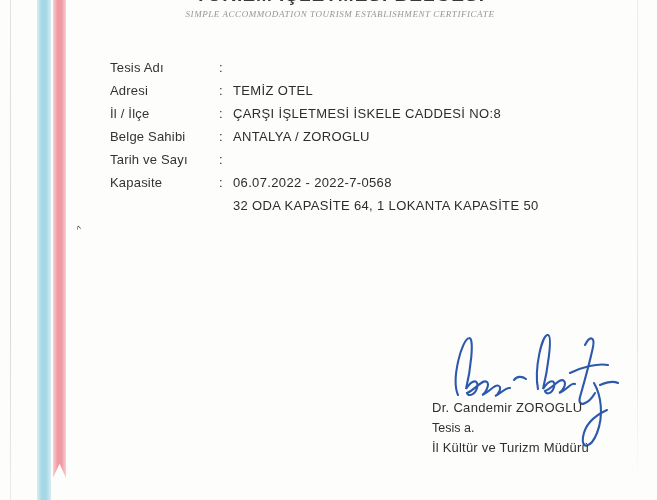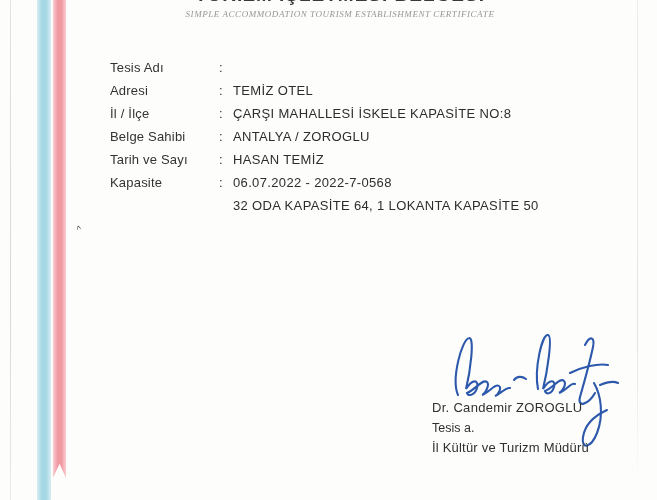--- a/index.html
+++ b/index.html
@@ -86,31 +86,30 @@
 
 <div class="fields">
   <div class="field-row">
     <span class="field-label">Tesis Adı</span>
     <span class="field-sep">:</span>
     <span class="field-value">TEMİZ OTEL</span>
   </div>
   <div class="field-row">
     <span class="field-label">Adresi</span>
     <span class="field-sep">:</span>
-    <span class="field-value">ÇARŞI MAHALLESİ İSKELE KAPASİTE NO:8</span>
+    <span class="field-value">ÇARŞI İŞLETMESİ İSKELE CADDESİ NO:8</span>
   </div>
   <div class="field-row">
     <span class="field-label">İl / İlçe</span>
     <span class="field-sep">:</span>
     <span class="field-value">ANTALYA / ZOROGLU</span>
   </div>
   <div class="field-row">
     <span class="field-label">Belge Sahibi</span>
     <span class="field-sep">:</span>
-    <span class="field-value">HASAN TEMİZ</span>
   </div>
   <div class="field-row">
     <span class="field-label">Tarih ve Sayı</span>
     <span class="field-sep">:</span>
     <span class="field-value">06.07.2022 - 2022-7-0568</span>
   </div>
   <div class="field-row">
     <span class="field-label">Kapasite</span>
     <span class="field-sep">:</span>
     <span class="field-value">32 ODA KAPASİTE 64, 1 LOKANTA KAPASİTE 50</span>

